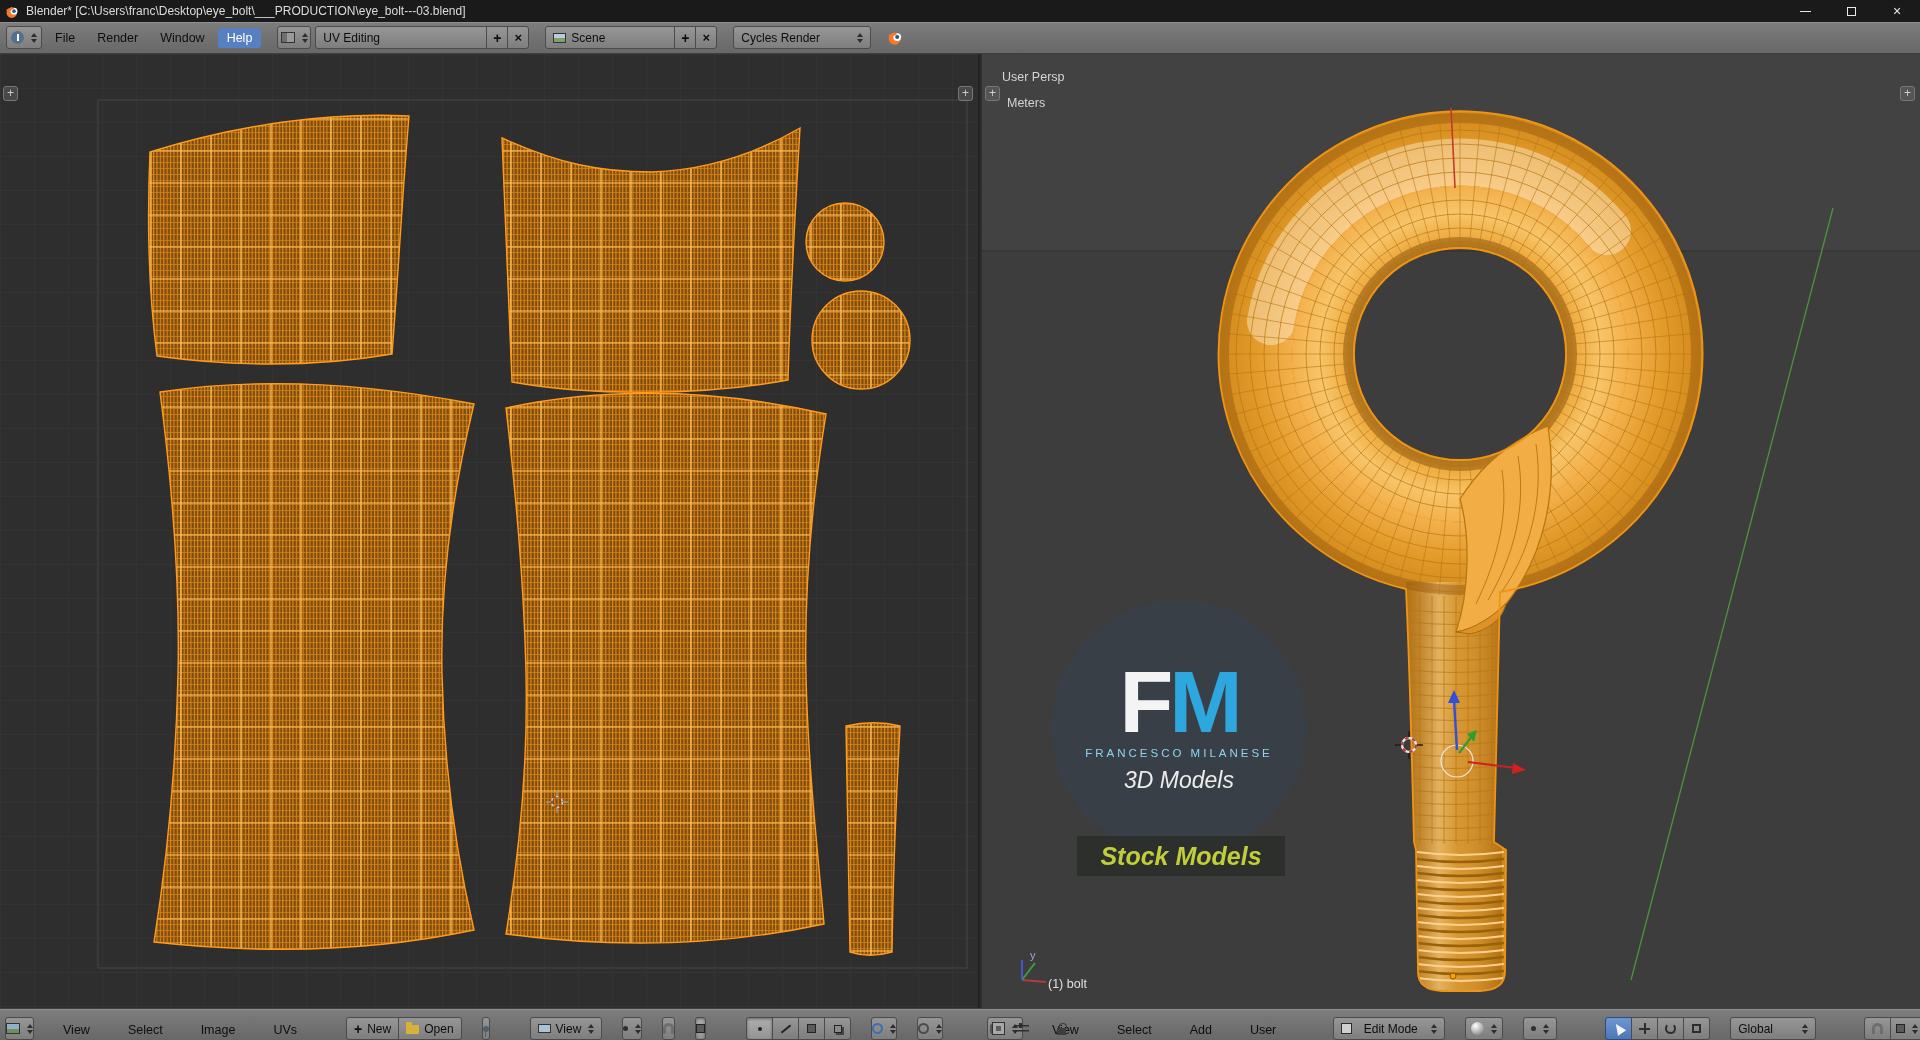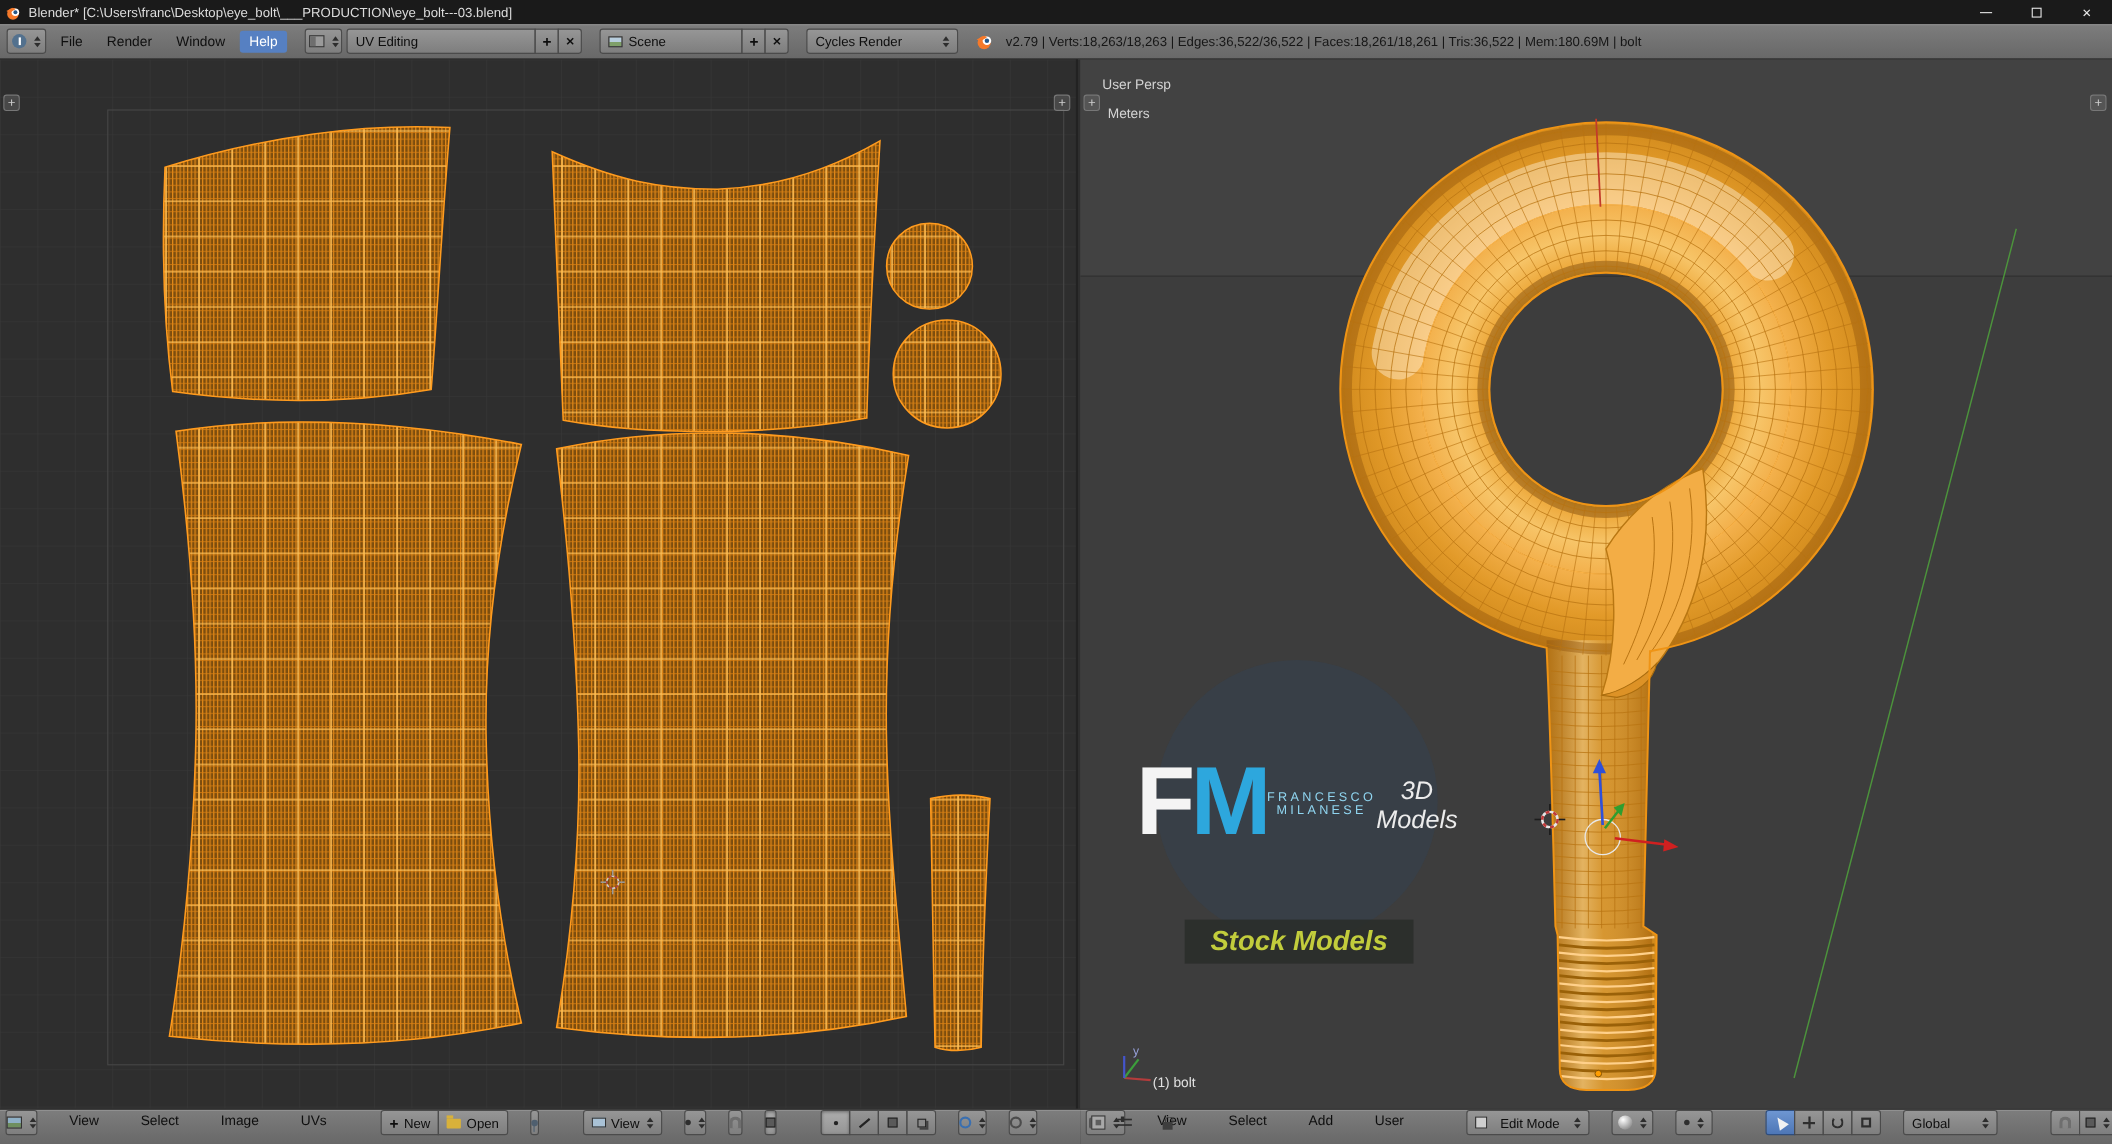--- a/index.html
+++ b/index.html
@@ -96,34 +96,34 @@
              border-right:2px solid #222;overflow:hidden;}
   .v3d-region{position:absolute;left:982px;top:0;width:938px;height:100%;background:#3d3d3d;overflow:hidden;}
   .corner-plus{position:absolute;width:15px;height:15px;border:1px solid #777;border-radius:3px;
       background:rgba(120,120,120,.35);color:#cfcfcf;font-size:12px;line-height:13px;
       text-align:center;z-index:5;}
 
   .overlay-text{position:absolute;color:#d4d4d4;font-size:12.5px;z-index:4;}
 
   
   .wm-circle{position:absolute;left:69px;top:546px;width:256px;height:256px;border-radius:50%;
-      background:rgba(56,63,72,.93);z-index:4;display:flex;flex-direction:row;
+      background:rgba(56,63,72,.93);z-index:4;display:flex;flex-direction:column;
       align-items:center;justify-content:center;text-align:center;}
   .wm-fm{font-size:88px;font-weight:bold;line-height:.9;letter-spacing:-4px;}
   .wm-f{color:#f4f4f4;}
   .wm-m{color:#2da7dd;}
   .wm-name{margin-top:6px;font-size:11.5px;letter-spacing:3px;color:#8fd4ef;}
   .wm-tag{margin-top:8px;font-size:23px;font-style:italic;color:#ececec;}
   .wm-badge{position:absolute;left:95px;top:782px;width:208px;height:40px;z-index:4;
       background:rgba(42,46,42,.9);display:flex;align-items:center;justify-content:center;
       font-size:25px;font-weight:bold;font-style:italic;color:#c2cd3c;}
 
   
   .footer{position:absolute;bottom:0;left:0;right:0;height:32px;display:flex;}
-  .fh{height:32px;padding:0 5px;display:flex;align-items:flex-start;gap:20px;
+  .fh{height:32px;padding:0 5px;display:flex;align-items:flex-end;gap:20px;
       background:linear-gradient(#7d7d7d,#686868);box-shadow:inset 0 1px 0 #909090;
       border-top:1px solid #3f3f3f;font-size:12.5px;color:#111;}
   .uv-h{width:982px;}
   .v3d-h{flex:1;}
 </style>
 </head>
 <body>
 
 <div id="app">
 
@@ -204,21 +204,20 @@
     </div>
     <span class="sep"></span>
     <span style="display:flex">
       <svg width="17" height="17" viewBox="0 0 20 20">
           <circle cx="9" cy="11.5" r="7" fill="#f5792a"></circle>
           <circle cx="12" cy="9.5" r="4.6" fill="#fff"></circle>
           <circle cx="12" cy="9.5" r="2.4" fill="#265787"></circle>
           <path d="M1,8 L9,4 L12,6 L5,10 Z" fill="#f5792a"></path>
         </svg>
     </span>
-    <span class="stats">v2.79 | Verts:18,263/18,263 | Edges:36,522/36,522 | Faces:18,261/18,261 | Tris:36,522 | Mem:180.69M | bolt</span>
   </div>
 
   <div class="main">
 
     <div class="uv-region">
       <svg id="uv-svg" width="980" height="954" viewBox="0 0 980 954">
         <defs>
           <pattern id="gridp" width="34" height="34" patternUnits="userSpaceOnUse">
             <path d="M34,0 H0 V34" fill="none" stroke="#383838" stroke-width="1"></path>
           </pattern>

